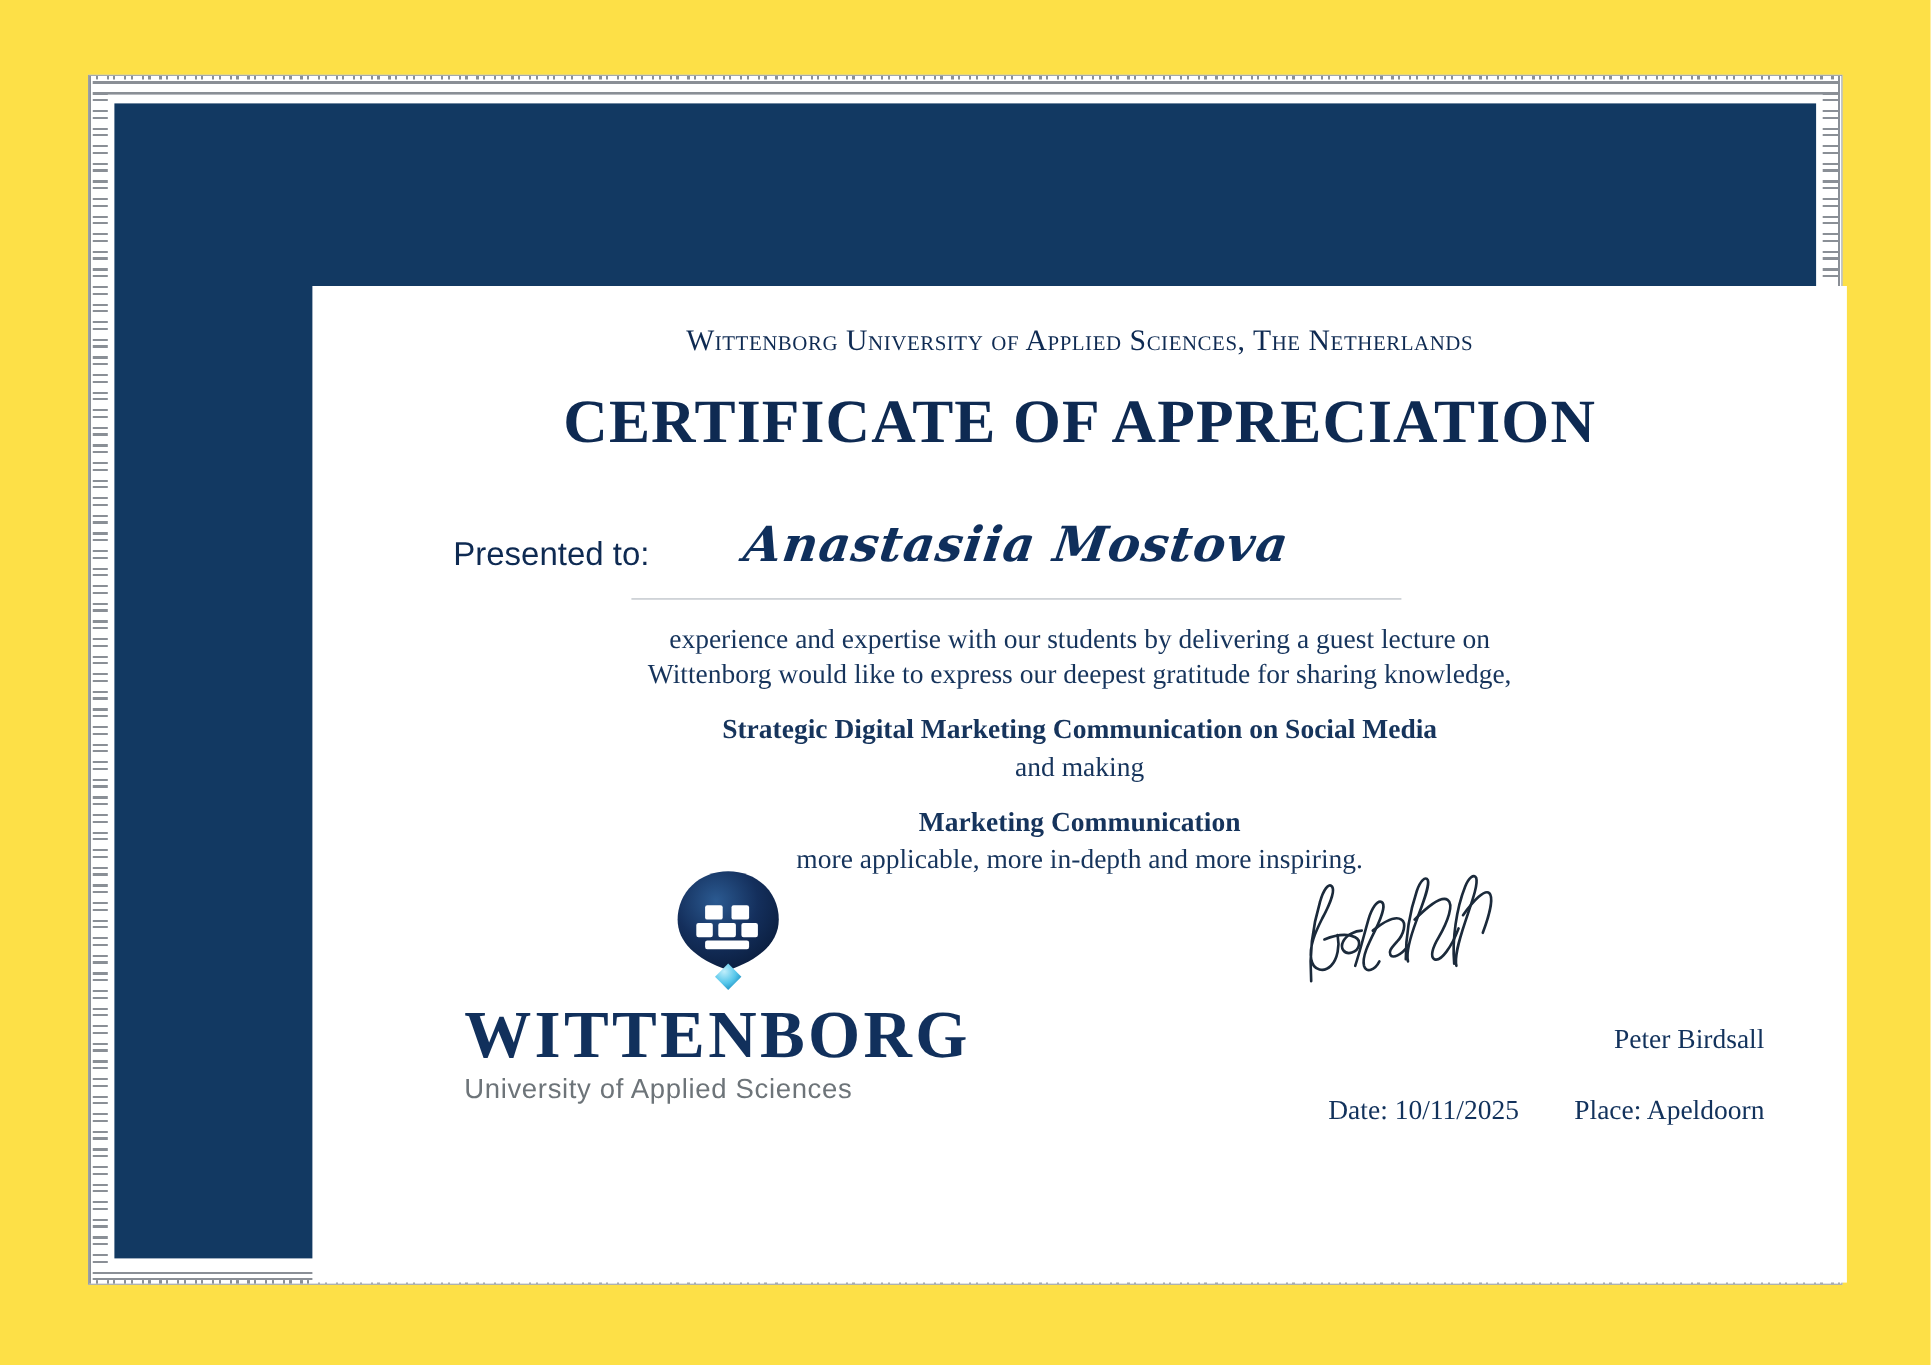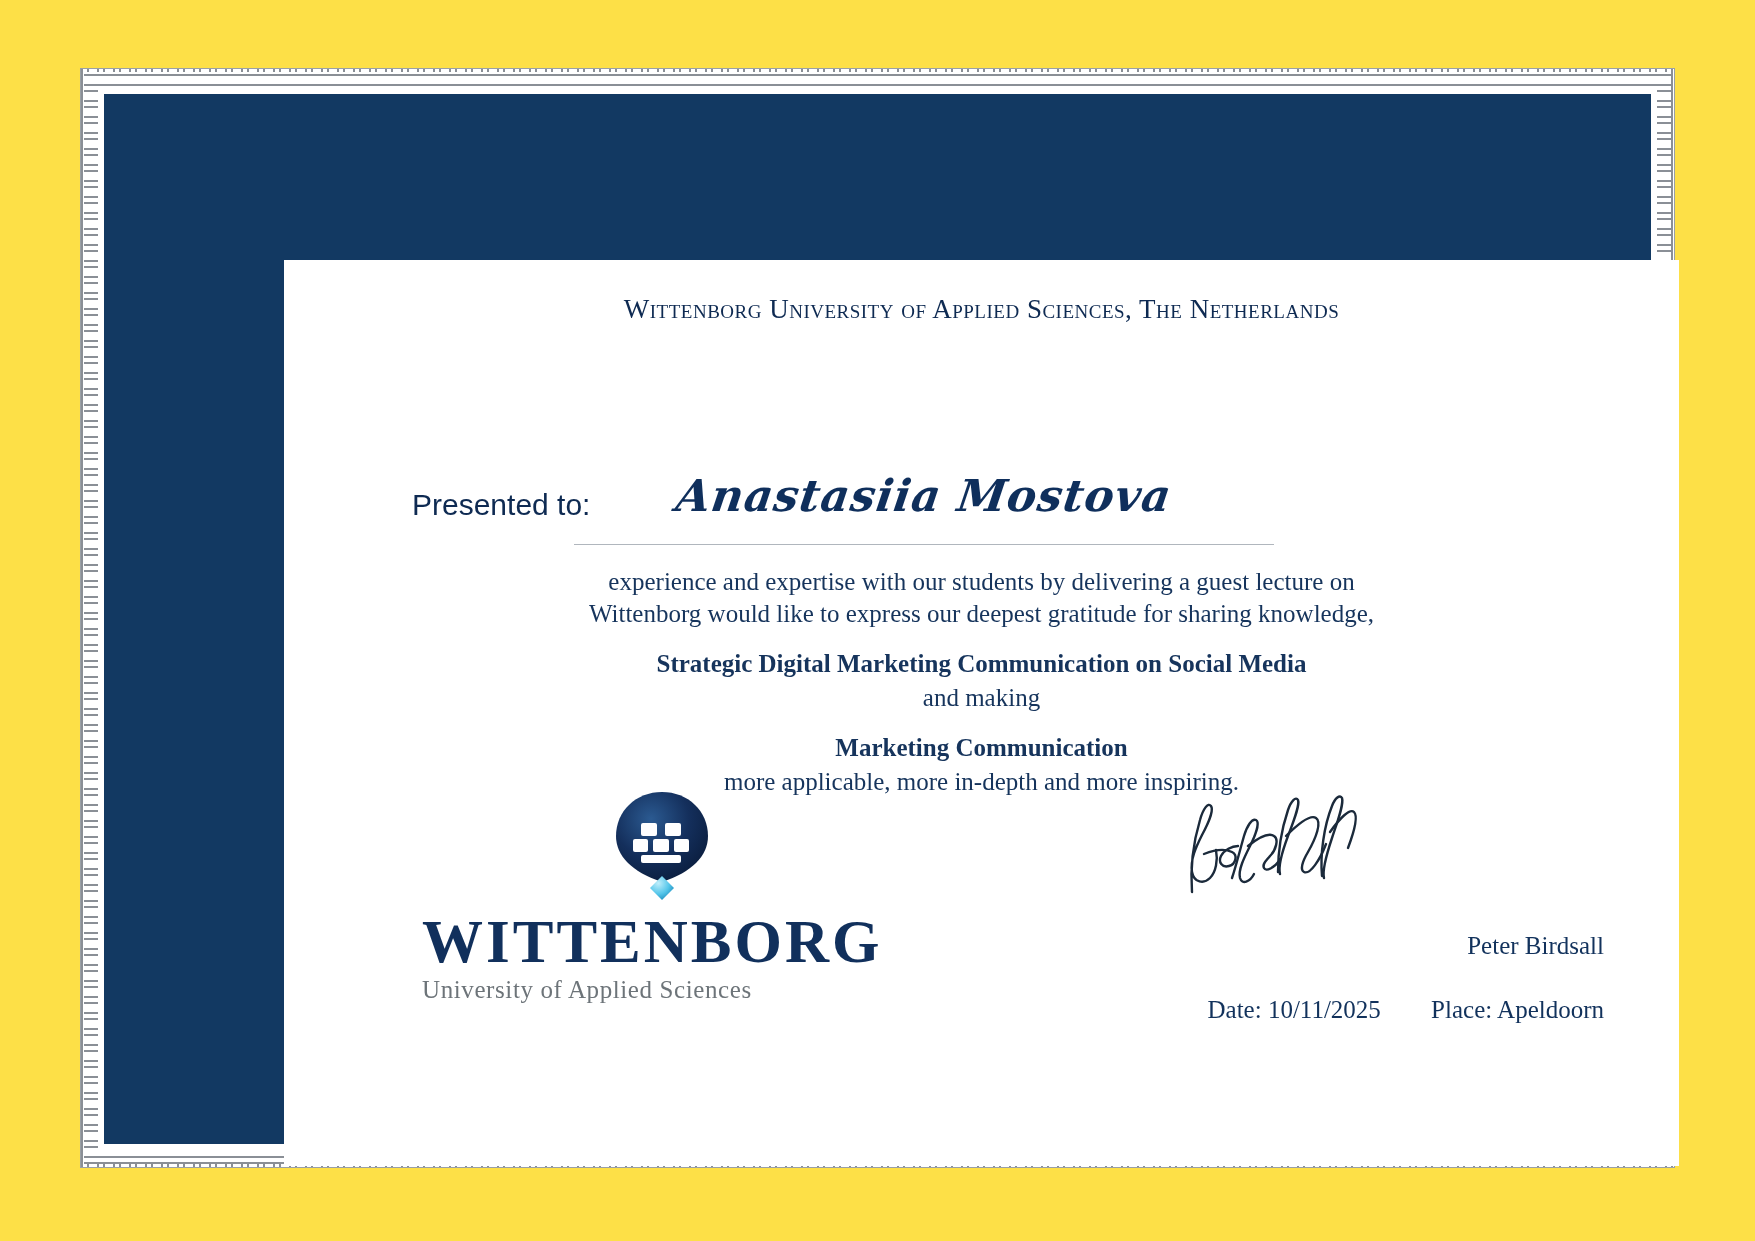--- a/index.html
+++ b/index.html
@@ -189,21 +189,21 @@
   .logo-wordmark {
     margin-top: 8px;
     font-family: "Liberation Serif", serif;
     font-weight: bold;
     color: #11305c;
     font-size: 61px;
     letter-spacing: 3px;
     line-height: 64px;
   }
   .logo-subline {
-    font-family: Liberation Serif, serif;
+    font-family: Liberation Sans, sans-serif;
     color: #6d7479;
     font-size: 25px;
     letter-spacing: 0.6px;
     margin-top: 2px;
   }
 
   
   .sign-block {
     position: absolute;
     left: 720px;
@@ -243,20 +243,21 @@
 <div class="page">
 
   <div class="greek-frame"></div>
 
   <div class="navy-band">
 
     <div class="card">
 
       <div class="inst-line">Wittenborg University of Applied Sciences, The Netherlands</div>
 
+      <div class="title">CERTIFICATE OF APPRECIATION</div>
 
       <div class="presented-row">
         <div class="presented-label">Presented to:</div>
         <div class="name-holder">
           <div class="recipient-name">Anastasiia Mostova</div>
         </div>
       </div>
 
       <div class="body-text">
         <span class="plain">experience and expertise with our students by delivering a guest lecture on</span>

